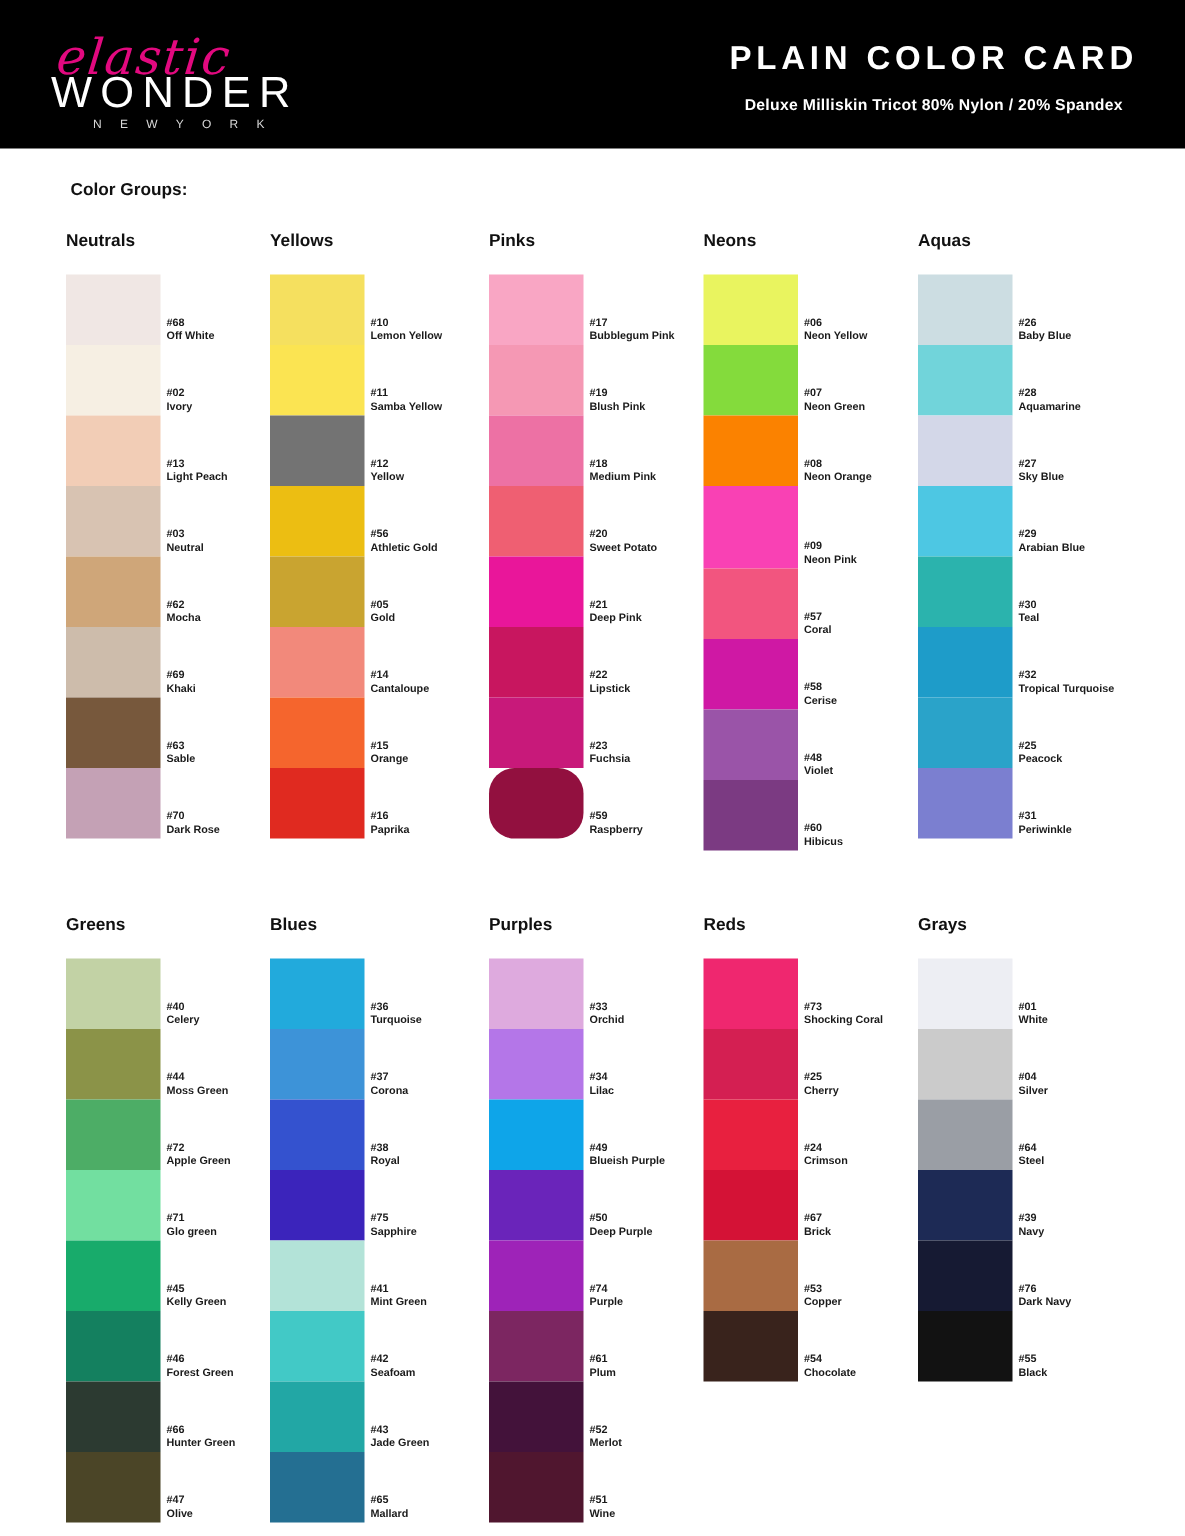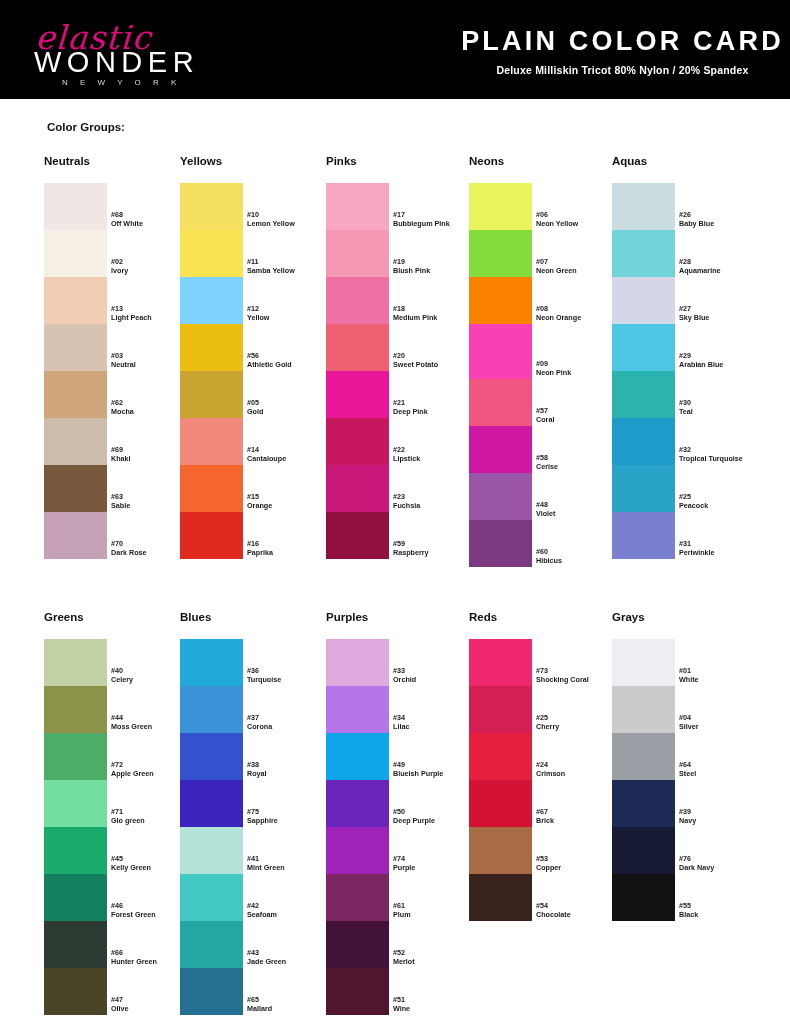--- a/index.html
+++ b/index.html
@@ -42,21 +42,21 @@
     font-size:8px; letter-spacing:5px;
     color:#d8d8d8; font-weight:400;
   }
   .title-wrap{
     flex:1; position:relative;
   }
   .card-title{
     position:absolute; left:0; right:0; top:26px;
     text-align:center;
     color:#ffffff;
-    font-size:27px;
+    font-size:22px;
     font-weight:700;
     letter-spacing:3.2px;
   }
   .card-sub{
     position:absolute; left:0; right:0; top:64px;
     text-align:center;
     color:#ffffff;
     font-size:10.5px;
     font-weight:700;
     letter-spacing:0.2px;
@@ -191,21 +191,21 @@
             <span class="code">#10</span>
             <span class="nm">Lemon Yellow</span>
           </div>
         </div>
         <div class="swatch" title="#11 Samba Yellow" style="height: 47px; background: rgb(251, 228, 82);">
           <div class="swatch-label">
             <span class="code">#11</span>
             <span class="nm">Samba Yellow</span>
           </div>
         </div>
-        <div class="swatch" title="#12 Yellow" style="height: 47px; background: #7dd3fc;">
+        <div class="swatch" title="#12 Yellow" style="height: 47px; background: #737373;">
           <div class="swatch-label">
             <span class="code">#12</span>
             <span class="nm">Yellow</span>
           </div>
         </div>
         <div class="swatch" title="#56 Athletic Gold" style="height: 47px; background: rgb(236, 190, 18);">
           <div class="swatch-label">
             <span class="code">#56</span>
             <span class="nm">Athletic Gold</span>
           </div>
@@ -274,21 +274,21 @@
             <span class="code">#22</span>
             <span class="nm">Lipstick</span>
           </div>
         </div>
         <div class="swatch" title="#23 Fuchsia" style="height: 47px; background: rgb(200, 25, 122);">
           <div class="swatch-label">
             <span class="code">#23</span>
             <span class="nm">Fuchsia</span>
           </div>
         </div>
-        <div class="swatch" title="#59 Raspberry" style="height: 47px; background: rgb(146, 16, 63);">
+        <div class="swatch" title="#59 Raspberry" style="height: 47px; background: rgb(146, 16, 63); border-radius: 17px;">
           <div class="swatch-label">
             <span class="code">#59</span>
             <span class="nm">Raspberry</span>
           </div>
         </div>
       </div>
     </div>
     <div class="group" style="left: 465px; top: 155px;">
       <div class="group-title">Neons</div>
       <div class="swatch-stack">

